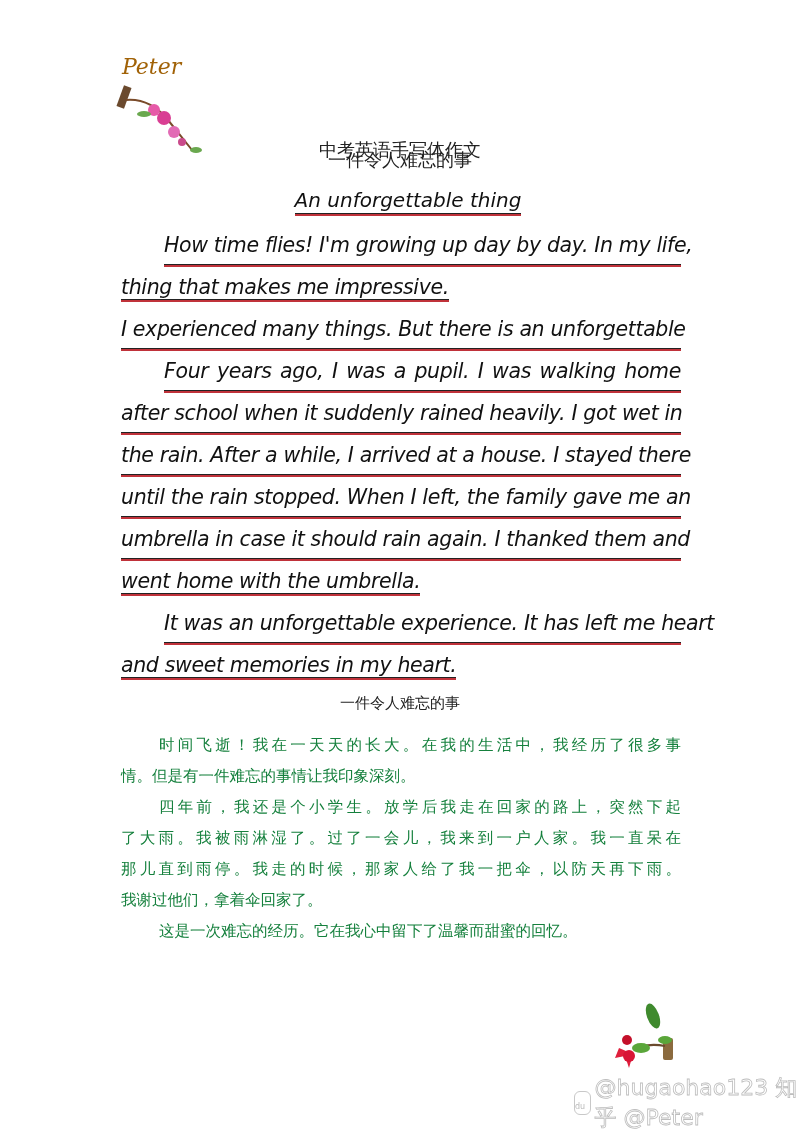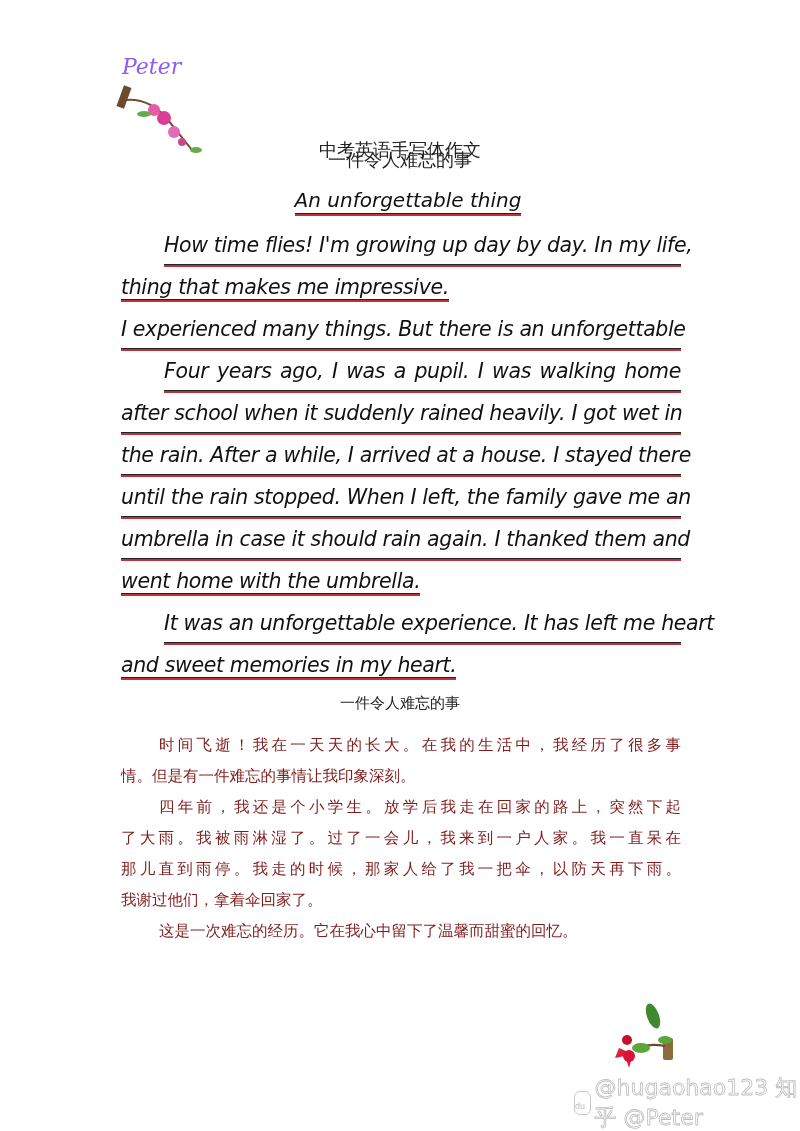--- a/index.html
+++ b/index.html
@@ -1,21 +1,21 @@
 <!DOCTYPE html>
 <html><head>
 <meta charset="utf-8">
 <style>
   html, body { margin: 0; padding: 0; background: #ffffff; }
   body { width: 800px; height: 1131px; position: relative; overflow: hidden;
          font-family: "DejaVu Sans", sans-serif; color: #111; }
 
   .logo { position: absolute; left: 110px; top: 50px; width: 100px; height: 110px; }
   .logo-text { position: absolute; left: 12px; top: 4px; font-family: "DejaVu Serif", serif;
-               font-style: italic; font-size: 22px; color: #8b5cf6; }
+               font-style: italic; font-size: 22px; color: #a16207; }
 
   .title-cn { position: absolute; left: 0; width: 800px; text-align: center;
               font-family: "DejaVu Serif", serif; font-size: 18px; color: #222; }
   #t1 { top: 106px; margin-top: 32px; }
   #t2 { top: 148px; }
 
   .en-title { position: absolute; top: 188px; left: 0; width: 800px; text-align: center;
               font-family: "DejaVu Sans", sans-serif; font-style: italic; font-size: 20px; margin-left: 8px; }
   .en-title span { border-bottom: 1px solid #222; box-shadow: 0 2px 0 #c0323a; padding-bottom: 1px; }
 
@@ -24,21 +24,21 @@
              white-space: nowrap; font-family: "DejaVu Sans", sans-serif; letter-spacing: -0.35px;
              color: #111; }
   .en-line span { border-bottom: 1px solid #222; box-shadow: 0 2px 0 #c0323a; padding-bottom: 0; }
   .en-line.justify span { display: inline-block; width: 560px; text-align: justify; text-align-last: justify; }
   .en-line.indent { padding-left: 43px; }
   .en-line.indent.justify span { width: 517px; }
 
   .cn-title { position: absolute; top: 694px; left: 0; width: 800px; text-align: center;
               font-family: "DejaVu Serif", serif; font-size: 15px; color: #222; }
   .cn-body { position: absolute; left: 121px; top: 730px; width: 560px;
-             font-family: "DejaVu Serif", serif; font-size: 15.5px; color: #7f1d1d; }
+             font-family: "DejaVu Serif", serif; font-size: 15.5px; color: #15803d; }
   .cn-line { height: 31px; line-height: 31px; white-space: nowrap; }
   .cn-line.indent { padding-left: 38px; }
   .cn-line.justify span { display: inline-block; width: 560px; text-align: justify; text-align-last: justify; }
   .cn-line.indent.justify span { width: 522px; }
 
   .flower-br { position: absolute; left: 605px; top: 998px; width: 80px; height: 80px; }
 
   .watermark { position: absolute; left: 574px; top: 1088px; height: 30px; display: flex; align-items: center;
                gap: 4px; color: transparent; -webkit-text-stroke: 0.8px #bdbdbd; font-size: 22px;
                font-family: "DejaVu Sans", sans-serif; }

